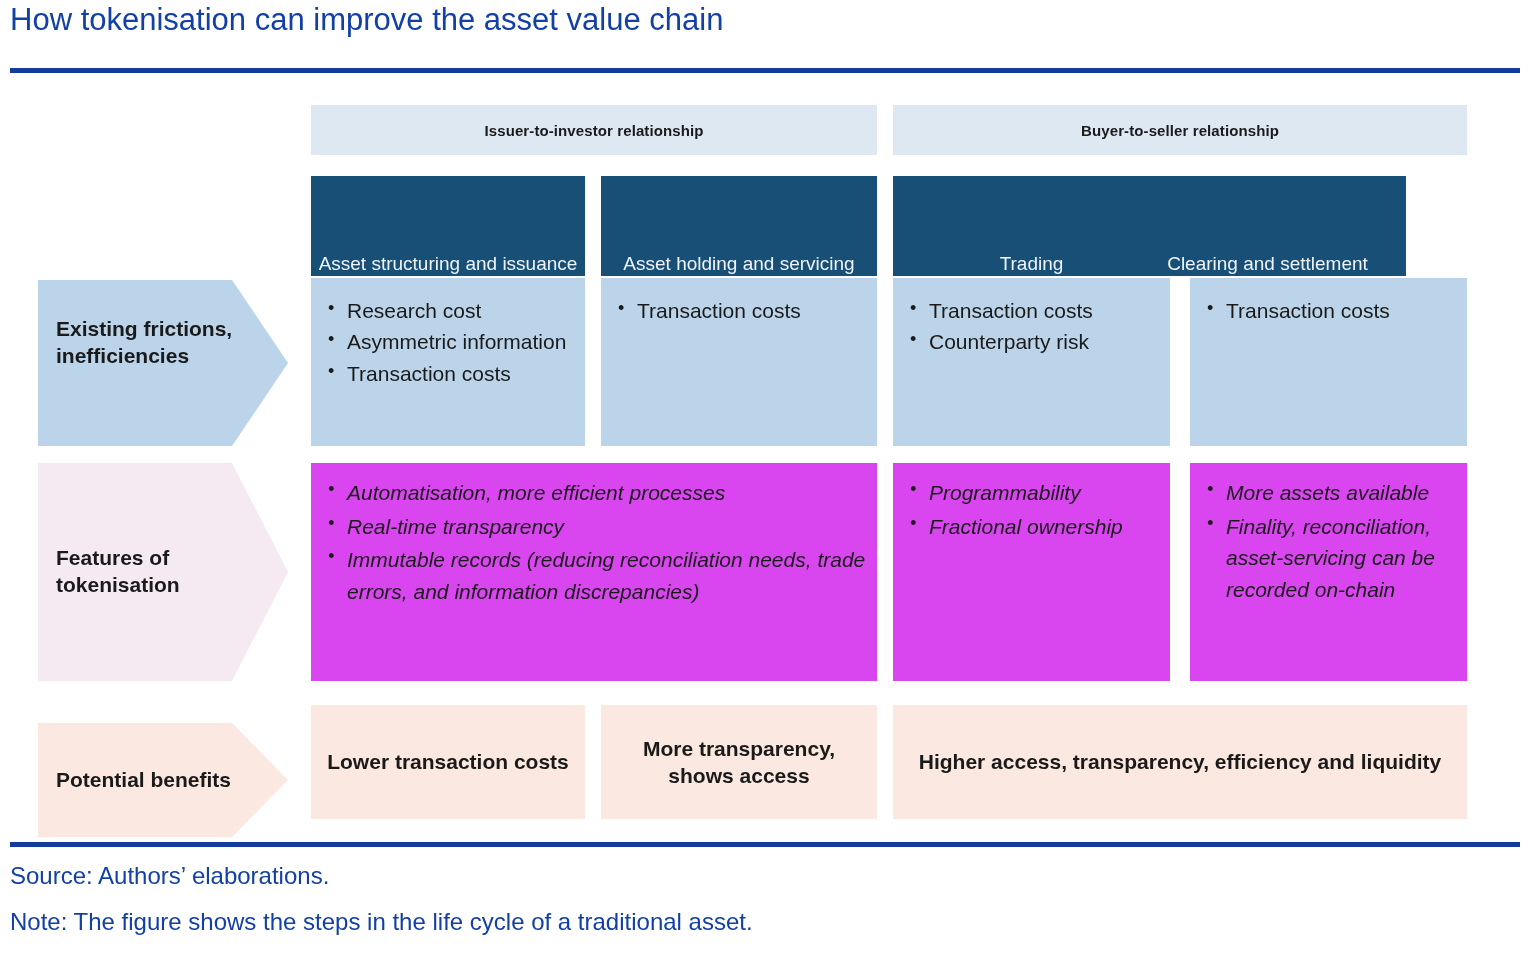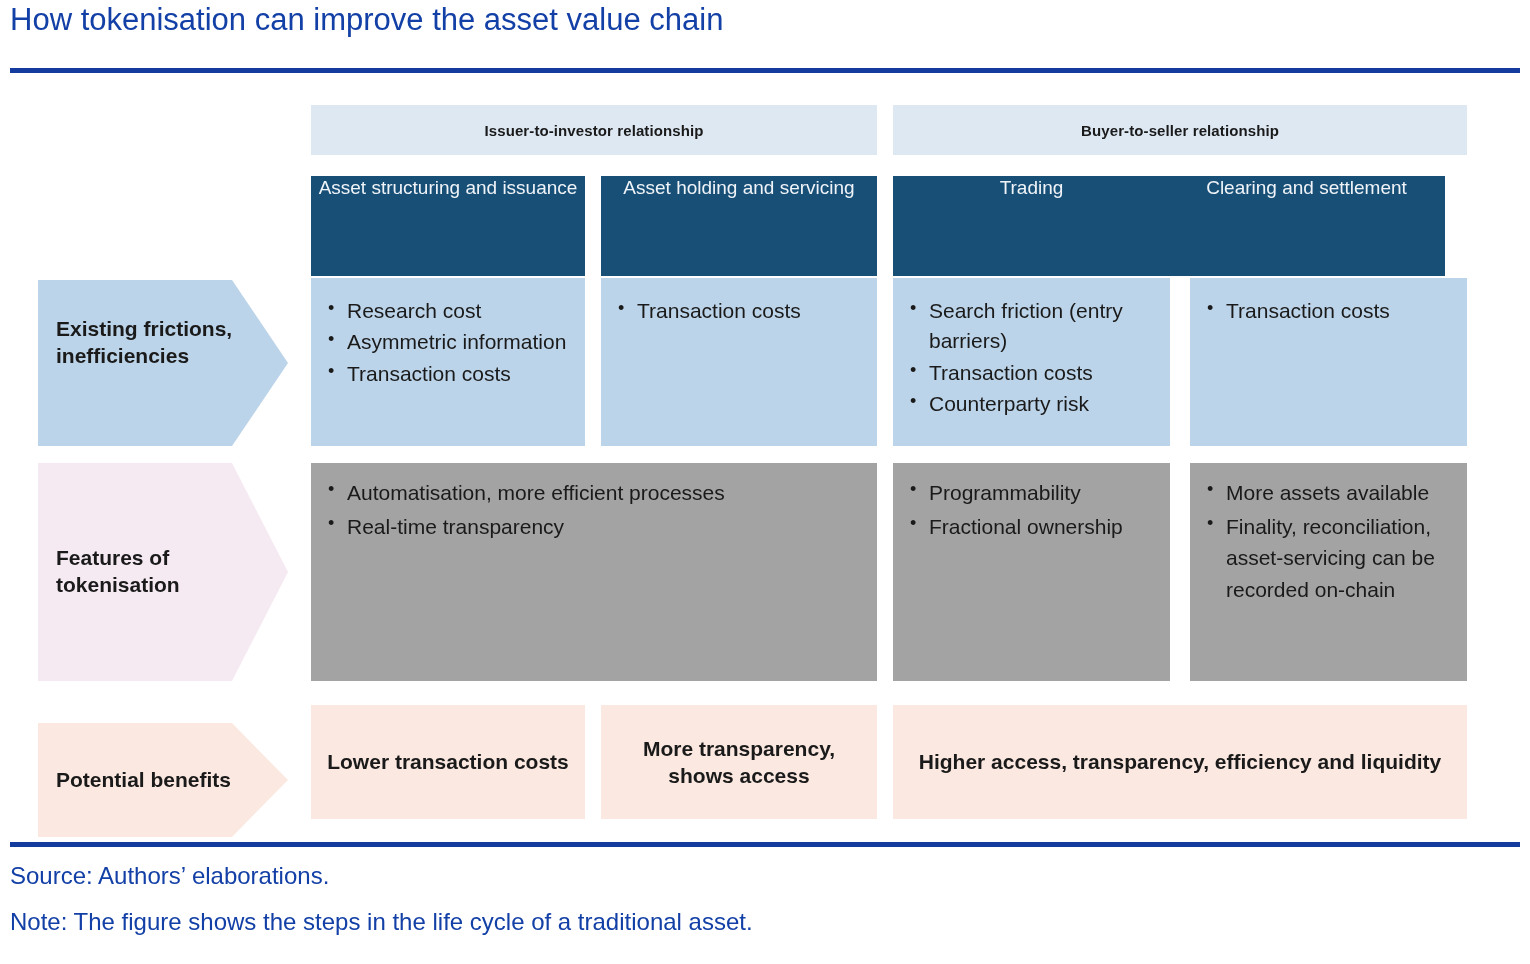--- a/index.html
+++ b/index.html
@@ -63,21 +63,21 @@
   #relband-0 { left: 311px; width: 566px; }
   #relband-1 { left: 893px; width: 574px; }
 
   
   .stagehead {
     position: absolute;
     top: 176px;
     height: 100px;
     background: #174f77;
     display: flex;
-    align-items: flex-start;
+    align-items: flex-end;
     justify-content: center;
     text-align: center;
     box-sizing: border-box;
     padding: 0 6px;
   }
   .stagehead-label {
     font-size: 19px;
     font-weight: 400;
     color: #f0f4f8;
     line-height: 1.25;
@@ -91,23 +91,24 @@
     background: #bcd4e9;
     box-sizing: border-box;
     padding: 18px 10px 10px 14px;
   }
 
   
   .featurecell {
     position: absolute;
     top: 463px;
     height: 218px;
-    background: #a3a3a3;
+    background: #d946ef;
     box-sizing: border-box;
     padding: 14px 10px 10px 14px;
+    font-style: italic;
   }
 
   
   .benefitcell {
     position: absolute;
     top: 705px;
     height: 114px;
     background: #fbe9e1;
     display: flex;
     align-items: center;
@@ -200,21 +201,21 @@
 
 <div class="stagehead" style="left:311px; width:274px;">
   <span class="stagehead-label">Asset structuring and issuance</span>
 </div>
 <div class="stagehead" style="left:601px; width:276px;">
   <span class="stagehead-label">Asset holding and servicing</span>
 </div>
 <div class="stagehead" style="left:893px; width:277px;">
   <span class="stagehead-label">Trading</span>
 </div>
-<div class="stagehead" style="left:1168px; width:277px;">
+<div class="stagehead" style="left:1129px; width:277px;">
   <span class="stagehead-label">Clearing and settlement</span>
 </div>
 
 <div class="arrowlabel" id="arrow-row-0">
   <svg class="arrowshape" viewBox="0 0 250 166" preserveAspectRatio="none">
     <polygon points="0,0 194,0 250,83 194,166 0,166" fill="#bcd4e9"></polygon>
   </svg>
   <span class="arrowlabel-text">Existing frictions, inefficiencies</span>
 </div>
 
@@ -227,21 +228,20 @@
 </div>
 
 <div class="frictioncell" style="left:601px; width:276px;">
   <ul class="blist">
     <li>Transaction costs</li>
   </ul>
 </div>
 
 <div class="frictioncell" style="left:893px; width:277px;">
   <ul class="blist">
-    <li>Search friction (entry barriers)</li>
     <li>Transaction costs</li>
     <li>Counterparty risk</li>
   </ul>
 </div>
 
 <div class="frictioncell" style="left:1190px; width:277px;">
   <ul class="blist">
     <li>Transaction costs</li>
   </ul>
 </div>
@@ -250,20 +250,21 @@
   <svg class="arrowshape" viewBox="0 0 250 218" preserveAspectRatio="none">
     <polygon points="0,0 194,0 250,109 194,218 0,218" fill="#f5e9f2"></polygon>
   </svg>
   <span class="arrowlabel-text">Features of tokenisation</span>
 </div>
 
 <div class="featurecell" style="left:311px; width:566px;">
   <ul class="blist">
     <li>Automatisation, more efficient processes</li>
     <li>Real-time transparency</li>
+    <li>Immutable records (reducing reconciliation needs, trade errors, and information discrepancies)</li>
   </ul>
 </div>
 
 <div class="featurecell" style="left:893px; width:277px;">
   <ul class="blist">
     <li>Programmability</li>
     <li>Fractional ownership</li>
   </ul>
 </div>
 

